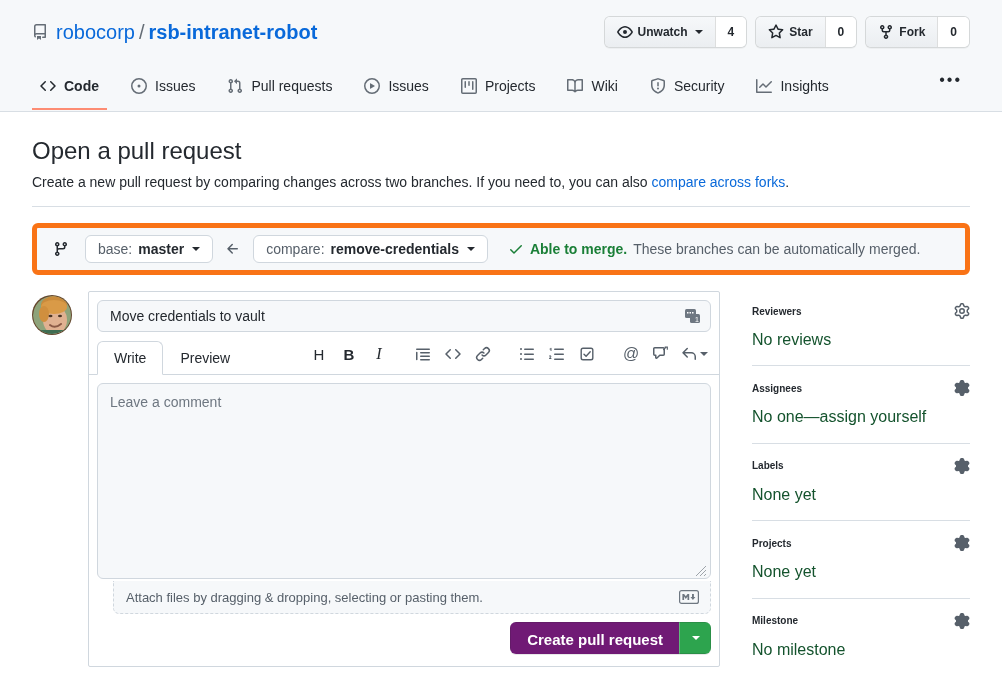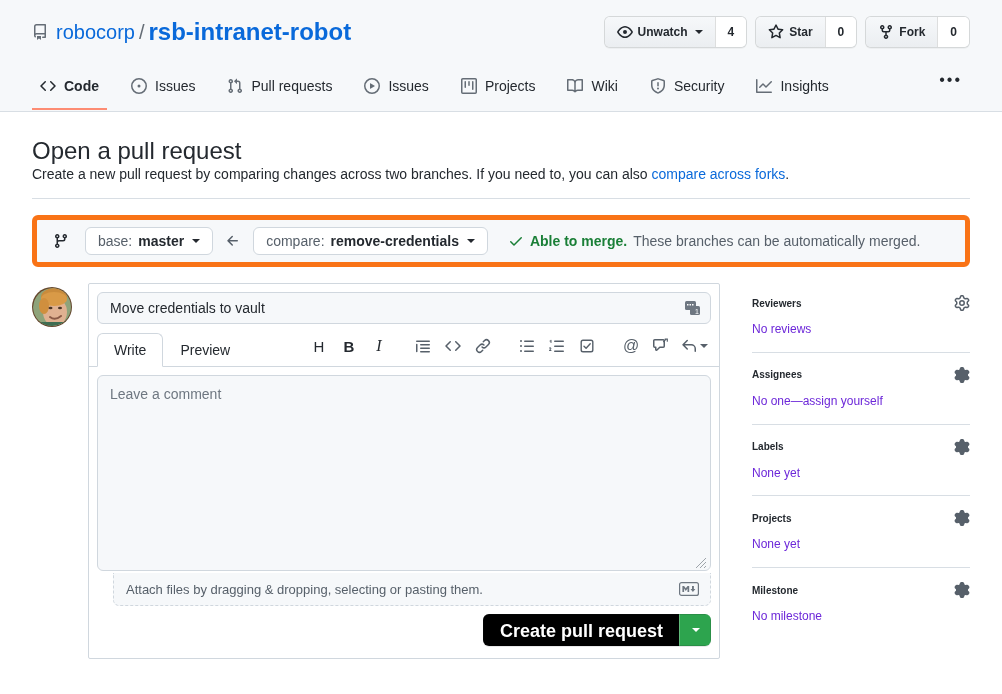--- a/index.html
+++ b/index.html
@@ -26,21 +26,21 @@
     display: flex;
     align-items: center;
     height: 32px;
   }
   .repo-icon { color: #656d76; margin-right: 8px; display: flex; align-items: center; }
   .repo-owner {
     color: #0969da; font-size: 20px; text-decoration: none; font-weight: 400;
   }
   .repo-sep { color: #656d76; font-size: 20px; margin: 0 4px; font-weight: 300; }
   .repo-name {
-    color: #0969da; font-size: 24px; text-decoration: none; font-weight: 700;
+    color: #0969da; font-size: 20px; text-decoration: none; font-weight: 700;
   }
 
   .header-actions {
     position: absolute;
     right: 32px; top: 16px;
     display: flex; gap: 8px;
   }
   .btn-group {
     display: flex;
     align-items: stretch;
@@ -109,21 +109,21 @@
     cursor: pointer;
     height: 46px;
   }
 
   
   .content {
     padding: 24px 32px 0 32px;
   }
   .page-title {
     font-size: 24px; font-weight: 400; color: #24292f;
-    margin: 0 0 0 0; line-height: 1.25;
+    margin: 0 0 8px 0; line-height: 1.25;
   }
   .page-subtitle {
     font-size: 14px; color: #24292f; margin: 0 0 16px 0;
   }
   .page-subtitle a { color: #0969da; text-decoration: none; }
 
   .divider {
     height: 1px; background: #d8dee4; border: 0;
     margin: 0 0 16px 0;
   }
@@ -304,23 +304,23 @@
     padding: 0 8px 12px 8px;
   }
   .btn-primary-group {
     display: flex; align-items: stretch;
     height: 32px;
     border-radius: 6px;
     overflow: hidden;
     box-shadow: 0 1px 0 rgba(27,31,36,0.10);
   }
   .btn-primary {
-    background: #000000;
+    background: #701a75;
     color: #ffffff;
-    font-size: 18px; font-weight: 600;
+    font-size: 15px; font-weight: 600;
     border: 1px solid rgba(27,31,36,0.15);
     border-right: 0;
     padding: 16px 16px;
     display: flex; align-items: center;
     cursor: pointer;
     white-space: nowrap;
   }
   .btn-primary-caret {
     background: #2da44e;
     color: #ffffff;
@@ -342,21 +342,21 @@
   .side-section + .side-section { border-top: 1px solid #d8dee4; padding-top: 14px; }
   .side-head {
     display: flex; align-items: center;
     font-size: 10px; font-weight: 600; color: #24292f;
     margin-bottom: 10px;
   }
   .side-gear {
     margin-left: auto; color: #57606a; cursor: pointer;
     display: flex; align-items: center;
   }
-  .side-body { font-size: 12px; color: #6d28d9; line-height: 1.4; }
+  .side-body { font-size: 16px; color: #14532d; line-height: 1.4; }
   .layout { display: flex; align-items: flex-start; }
 </style>
 </head>
 <body>
 
 <div class="repo-header">
   <div class="repo-title-row">
     <span class="repo-icon">
       <svg width="16" height="16" viewBox="0 0 16 16" fill="currentColor">
           <path d="M2 2.5A2.5 2.5 0 0 1 4.5 0h8.75a.75.75 0 0 1 .75.75v12.5a.75.75 0 0 1-.75.75h-2.5a.75.75 0 0 1 0-1.5h1.75v-2h-8a1 1 0 0 0-.714 1.7.75.75 0 1 1-1.072 1.05A2.495 2.495 0 0 1 2 11.5Zm10.5-1h-8a1 1 0 0 0-1 1v6.708A2.486 2.486 0 0 1 4.5 9h8ZM5 12.25a.25.25 0 0 1 .25-.25h3.5a.25.25 0 0 1 .25.25v3.25a.25.25 0 0 1-.4.2l-1.45-1.087a.25.25 0 0 0-.3 0L5.4 15.7a.25.25 0 0 1-.4-.2Z"></path>

